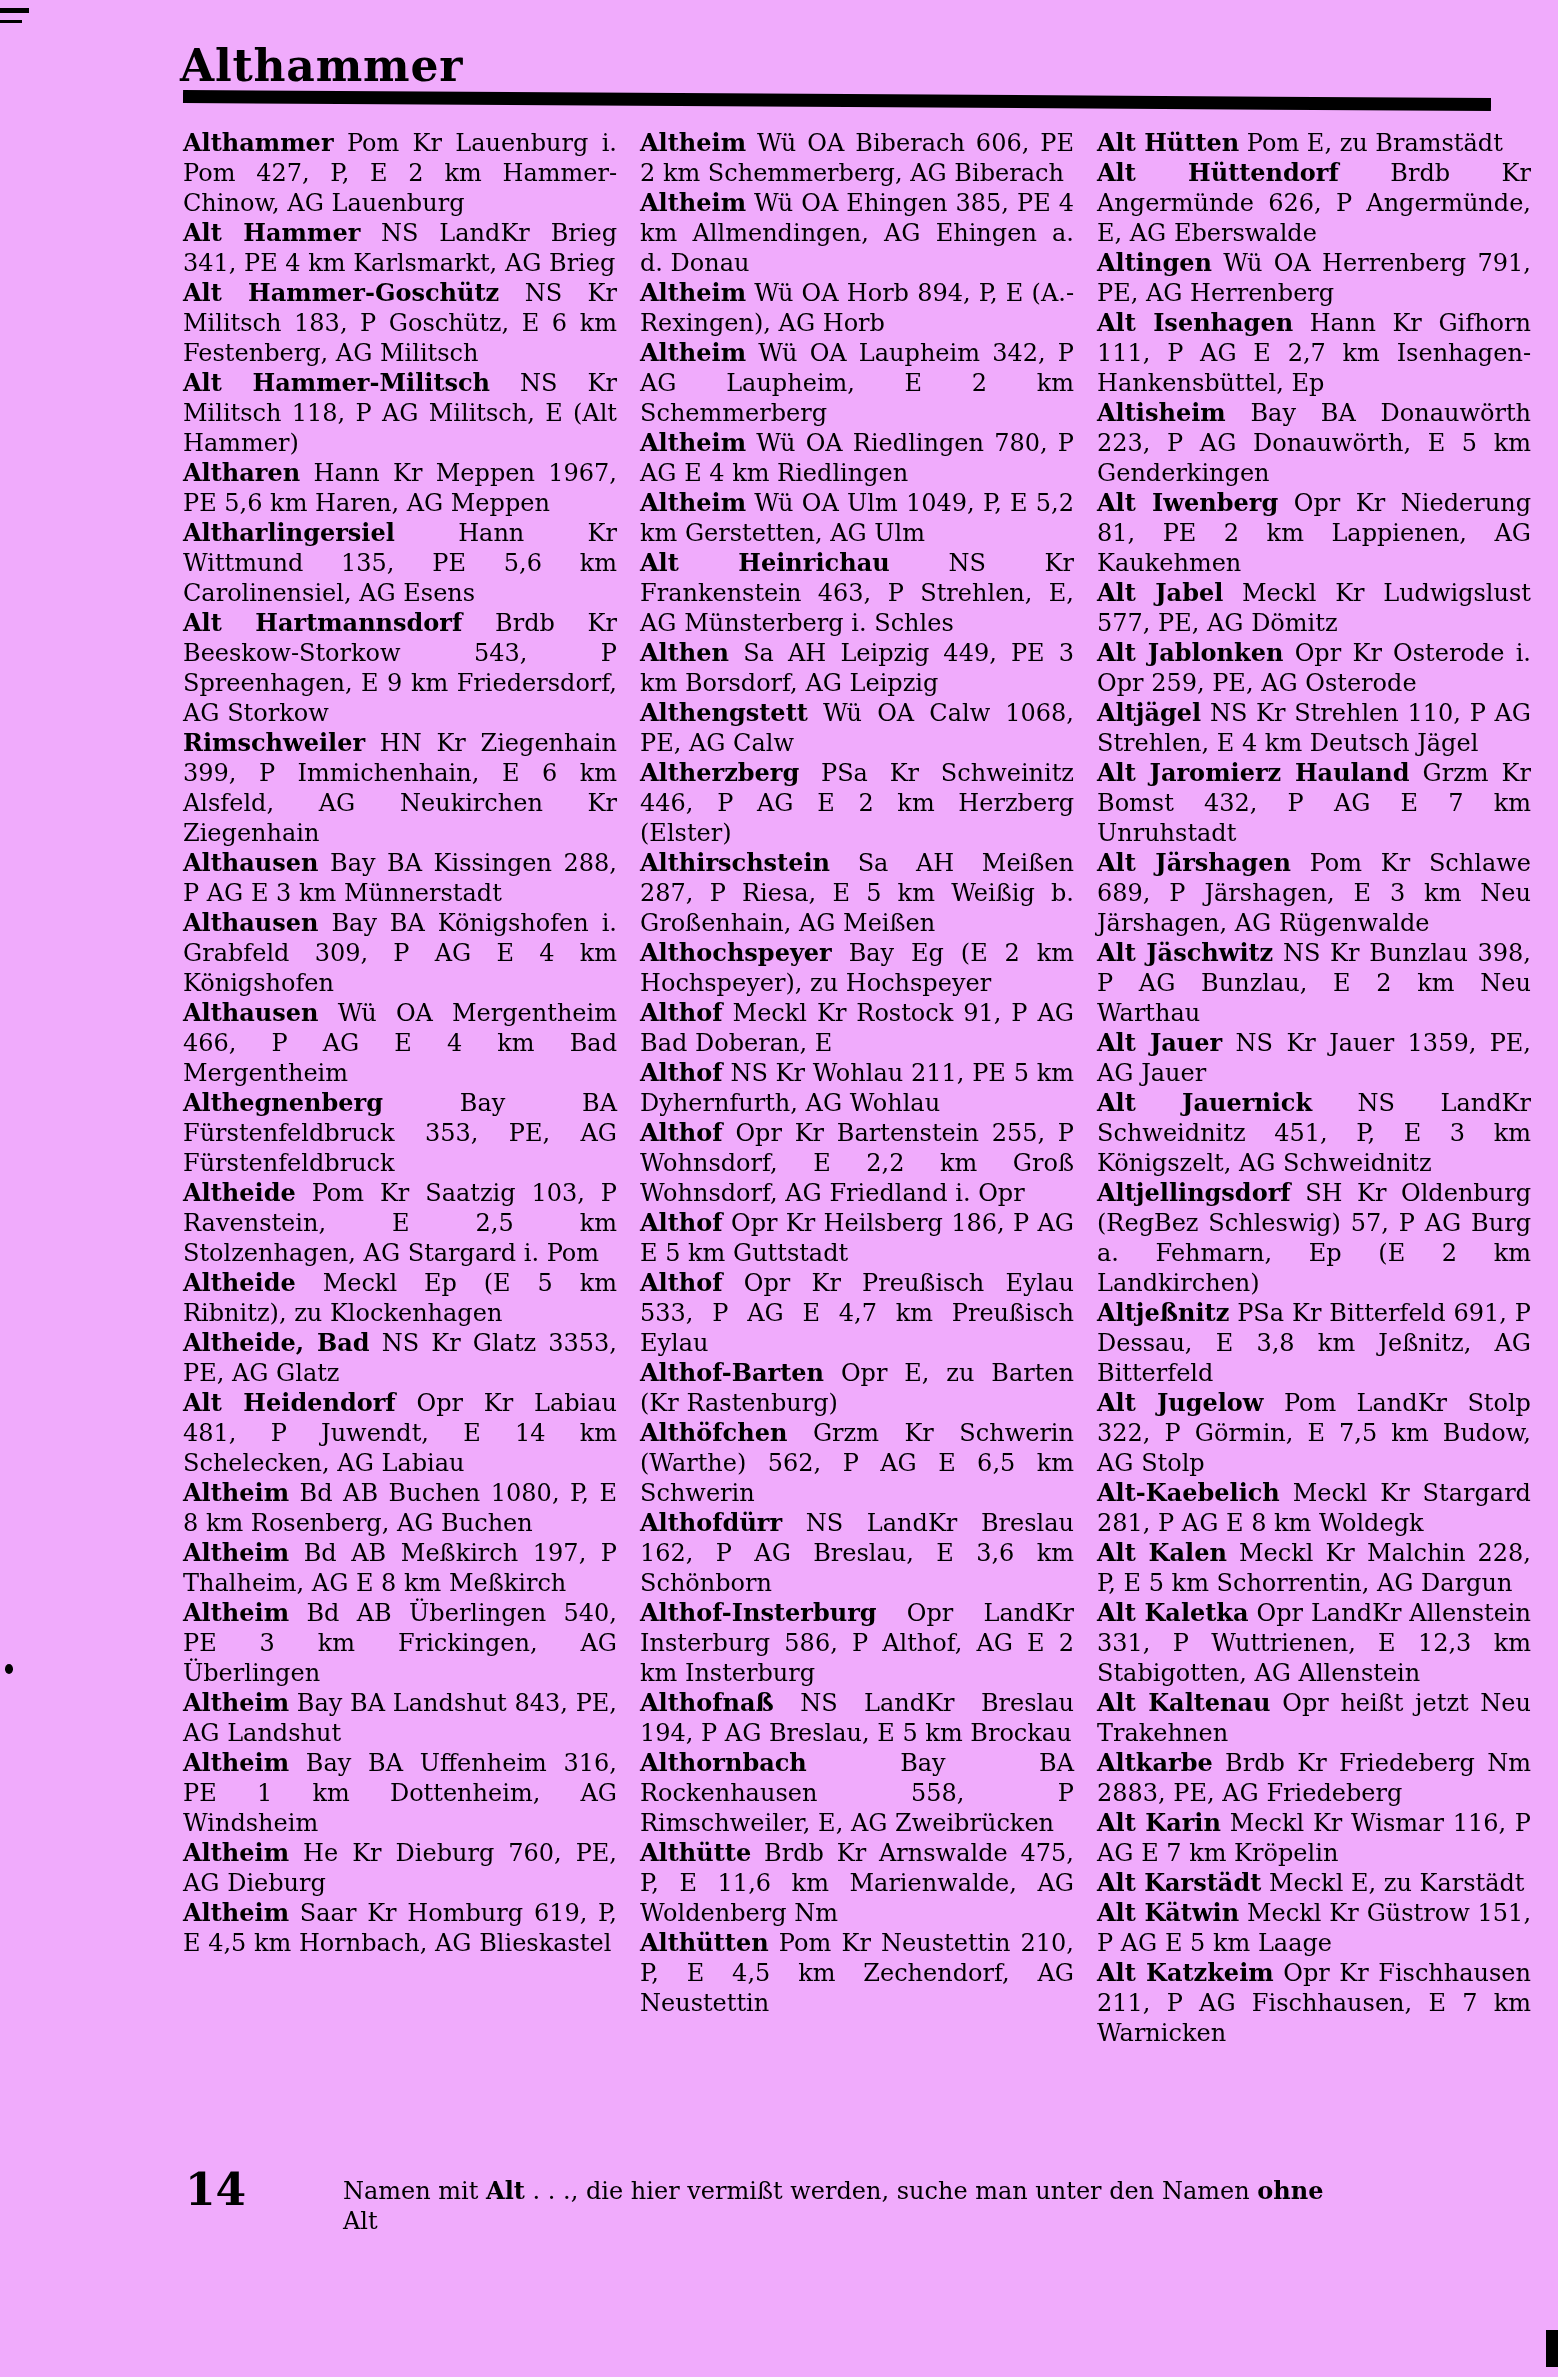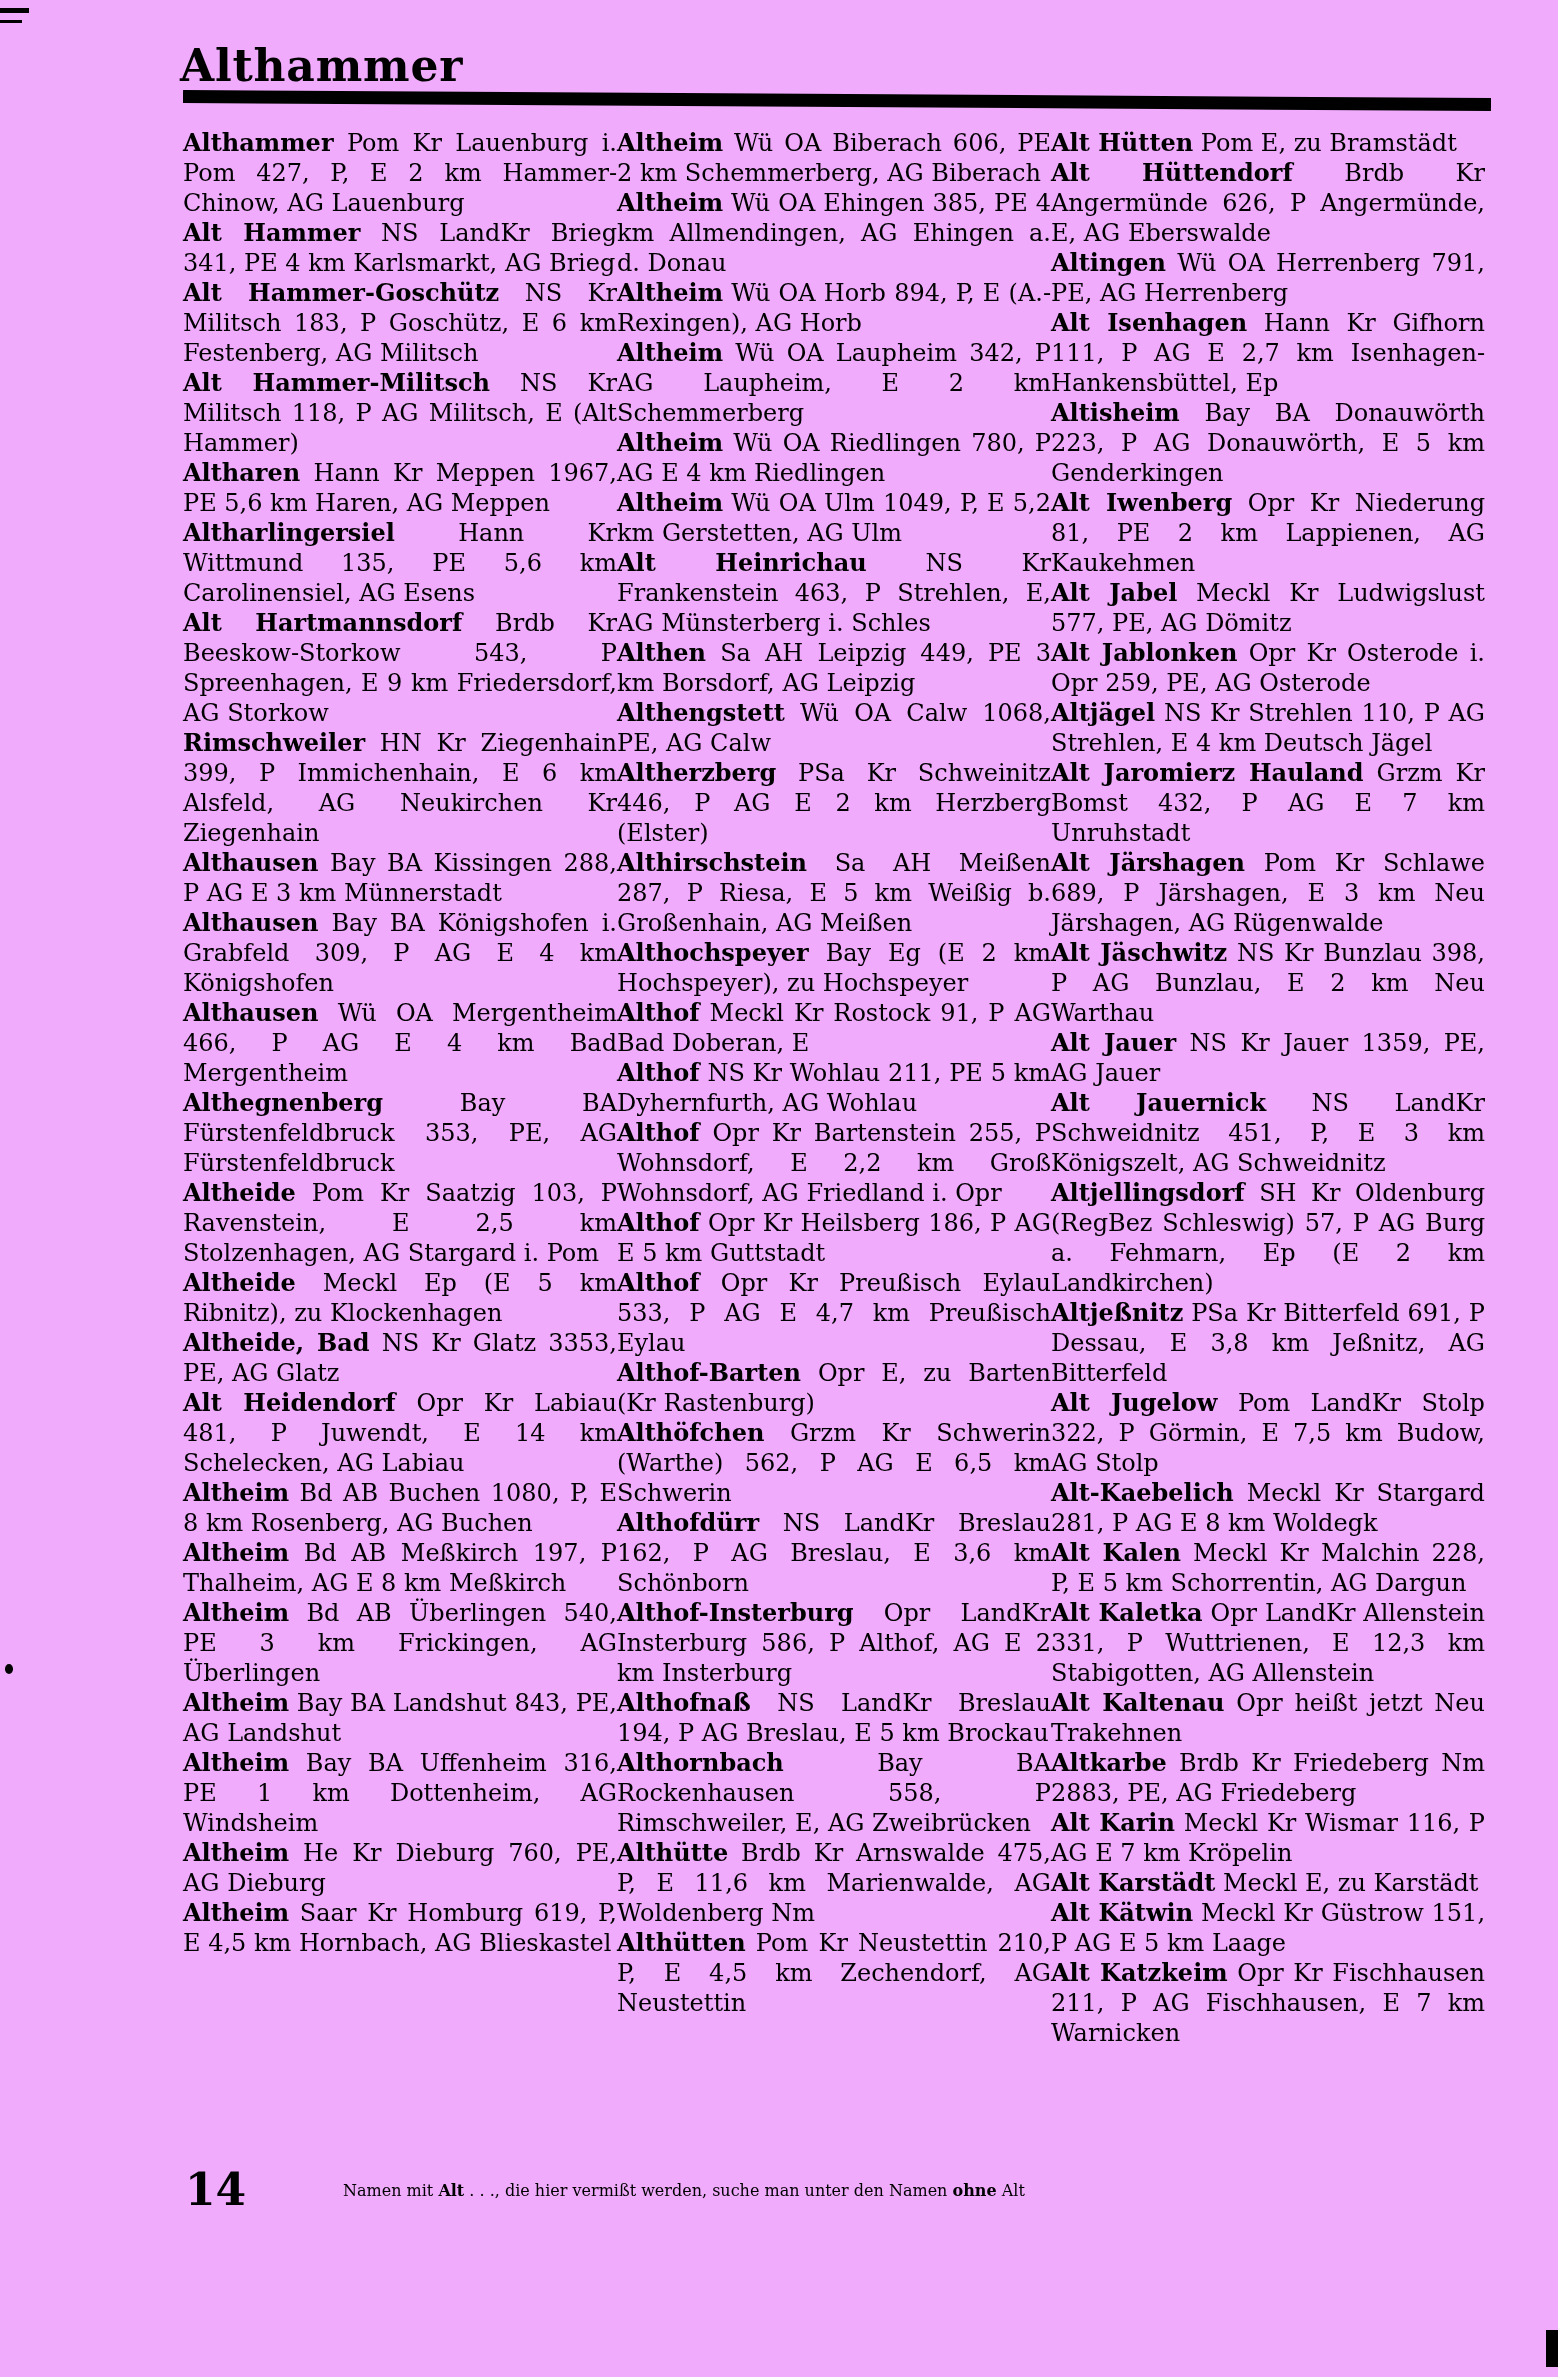--- a/index.html
+++ b/index.html
@@ -34,20 +34,21 @@
     height: 12.6px;
     background: #000000;
     transform: rotate(0.35deg);
   }
   .columns {
     position: absolute;
     left: 183px;
     top: 128px;
     width: 1348px;
     display: flex;
+    gap: 23px;
   }
   .col {
     width: 434px;
     font-size: 24px;
     line-height: 30px;
     text-align: justify;
   }
   .entry {
     margin: 0;
     padding: 0;
@@ -61,21 +62,21 @@
     top: 2164px;
     font-size: 44px;
     font-weight: bold;
   }
   .footer-note {
     position: absolute;
     left: 343px;
     top: 2176px;
     width: 991px;
     margin: 0;
-    font-size: 16px;
+    font-size: 24px;
     line-height: 30px;
   }
   .footer-note b { font-weight: bold; }
   .artifact {
     position: absolute;
     background: #000000;
   }
   .artifact-left-dot   { left: 5px;   top: 1664px; width: 8.4px; height: 10px; border-radius: 50%; }
   .artifact-corner-top { left: 0px;   top: 8.4px;   width: 28.5px; height: 4.2px; }
   .artifact-corner-top2{ left: 0px;   top: 20px;   width: 22px; height: 3.4px; }

